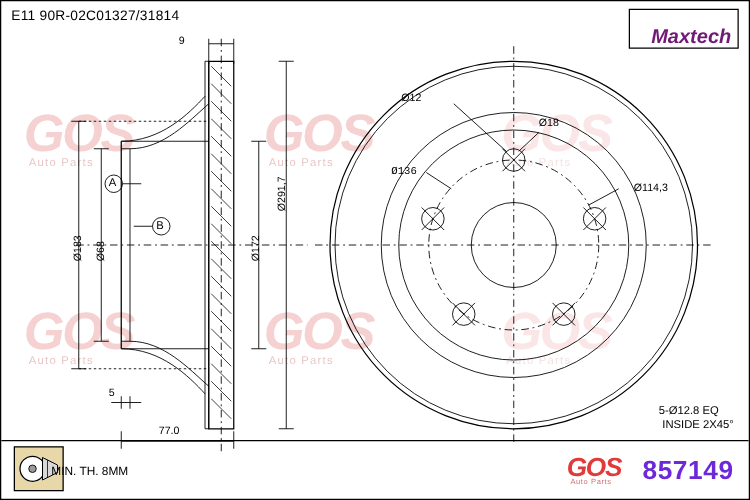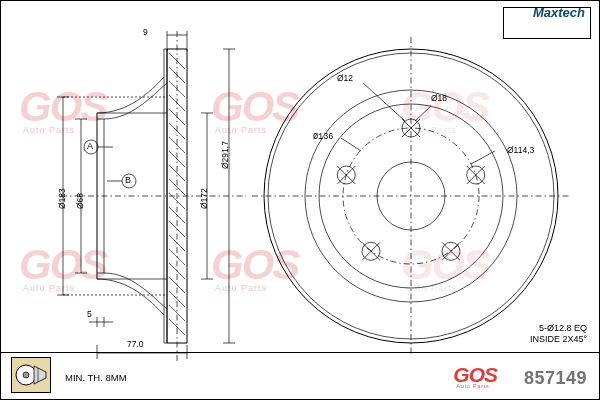--- a/index.html
+++ b/index.html
@@ -28,25 +28,25 @@
   }
   #brand-box {
     position: absolute;
     top: 6px; right: 8px;
     width: 86px; height: 30px;
     border: 1px solid #000;
     background: #fff;
   }
   #brand-text {
     position: absolute;
-    top: 4px; right: 14px;
-    font-size: 13px;
+    top: 20px; right: 14px;
+    font-size: 16px;
     font-style: italic;
     font-weight: bold;
-    color: #0c4a6e;
+    color: #701a75;
   }
 
   
   .wm {
     position: absolute;
     color: #f2b9b9;
     font-weight: bold;
     font-style: italic;
     font-size: 42px;
     opacity: 0.65;
@@ -73,30 +73,30 @@
   }
   #min-th-icon {
     position: absolute;
     left: 10px; bottom: 6px;
     width: 38px; height: 34px;
     border: 1px solid #000;
     background: #e8d7a8;
     overflow: hidden;
   }
   #min-th-label {
-    left: 64px; bottom: 16px;
+    left: 40px; bottom: 16px;
     font-size: 9.5px;
   }
   #part-number {
     position: absolute;
     right: 12px; bottom: 10px;
-    font-size: 18px;
+    font-size: 21px;
     font-weight: bold;
     letter-spacing: 0.5px;
-    color: #737373;
+    color: #6d28d9;
   }
   #footer-logo {
     position: absolute;
     right: 102px; bottom: 10px;
     color: #e03a3a;
     font-size: 21px;
     font-weight: bold;
     font-style: italic;
     letter-spacing: -1px;
   }
@@ -105,21 +105,21 @@
     font-size: 6px;
     font-style: normal;
     font-weight: normal;
     color: #d07070;
     letter-spacing: 0.5px;
     margin-top: -4px;
     margin-left: 3px;
   }
 
   
-  #note-eq { right: 12px; bottom: 66px; font-size: 9px; }
+  #note-eq { right: 24px; bottom: 66px; font-size: 9px; }
   #note-inside { right: 12px; bottom: 55px; font-size: 9px; margin-top: 36px; }
 
   svg { position: absolute; top: 0; left: 0; }
   .bl { stroke: #000; fill: none; stroke-width: 1; }
   .thin { stroke: #000; fill: none; stroke-width: 0.7; }
   .dash { stroke: #000; fill: none; stroke-width: 0.7; stroke-dasharray: 6 3 1.5 3; }
   .hatch { stroke: #000; stroke-width: 0.6; }
 </style>
 </head>
 <body>
@@ -276,36 +276,37 @@
       <line x1="62" y1="294" x2="166" y2="294" class="thin" stroke-dasharray="2 2"></line>
 
       <circle cx="90" cy="146" r="7" class="thin"></circle>
       <line x1="97" y1="146" x2="112" y2="146" class="thin"></line>
 
       <circle cx="128" cy="180" r="7" class="thin"></circle>
       <line x1="121" y1="180" x2="106" y2="180" class="thin"></line>
     </g>
   </svg>
 
+  <div class="txt" id="header-code">E11 90R-02C01327/31814</div>
   <div id="brand-box"></div>
   <div class="txt" id="brand-text">Maxtech</div>
 
   <div class="txt dim" style="left:142px; top:26px;">9</div>
   <div class="txt dim" style="left:86px; top:308px;">5</div>
   <div class="txt dim" style="left:126px; top:338px;">77.0</div>
 
   <div class="txt dim" style="left:219px; top:168px; transform:rotate(-90deg); transform-origin:left top;">Ø291,7</div>
   <div class="txt dim" style="left:198px; top:208px; transform:rotate(-90deg); transform-origin:left top;">Ø172</div>
   <div class="txt dim" style="left:56px; top:208px; transform:rotate(-90deg); transform-origin:left top;">Ø183</div>
   <div class="txt dim" style="left:74px; top:208px; transform:rotate(-90deg); transform-origin:left top;">Ø68</div>
 
   <div class="txt" style="left:86px; top:140px;">A</div>
   <div class="txt" style="left:124px; top:174px;">B</div>
 
-  <div class="txt dim" style="left:336px; top:72px;">Ø12</div>
+  <div class="txt dim" style="left:320px; top:72px;">Ø12</div>
   <div class="txt dim" style="left:430px; top:92px;">Ø18</div>
   <div class="txt dim" style="left:312px; top:131px;font-family:Liberation Mono, monospace;">Ø136</div>
   <div class="txt dim" style="left:466px; top:144px;padding-left:40px;">Ø114,3</div>
 
   <div class="txt" id="note-eq">5-Ø12.8 EQ</div>
   <div class="txt" id="note-inside">INSIDE 2X45°</div>
 
   <div id="footer-rule"></div>
 
   <div id="min-th-icon">

